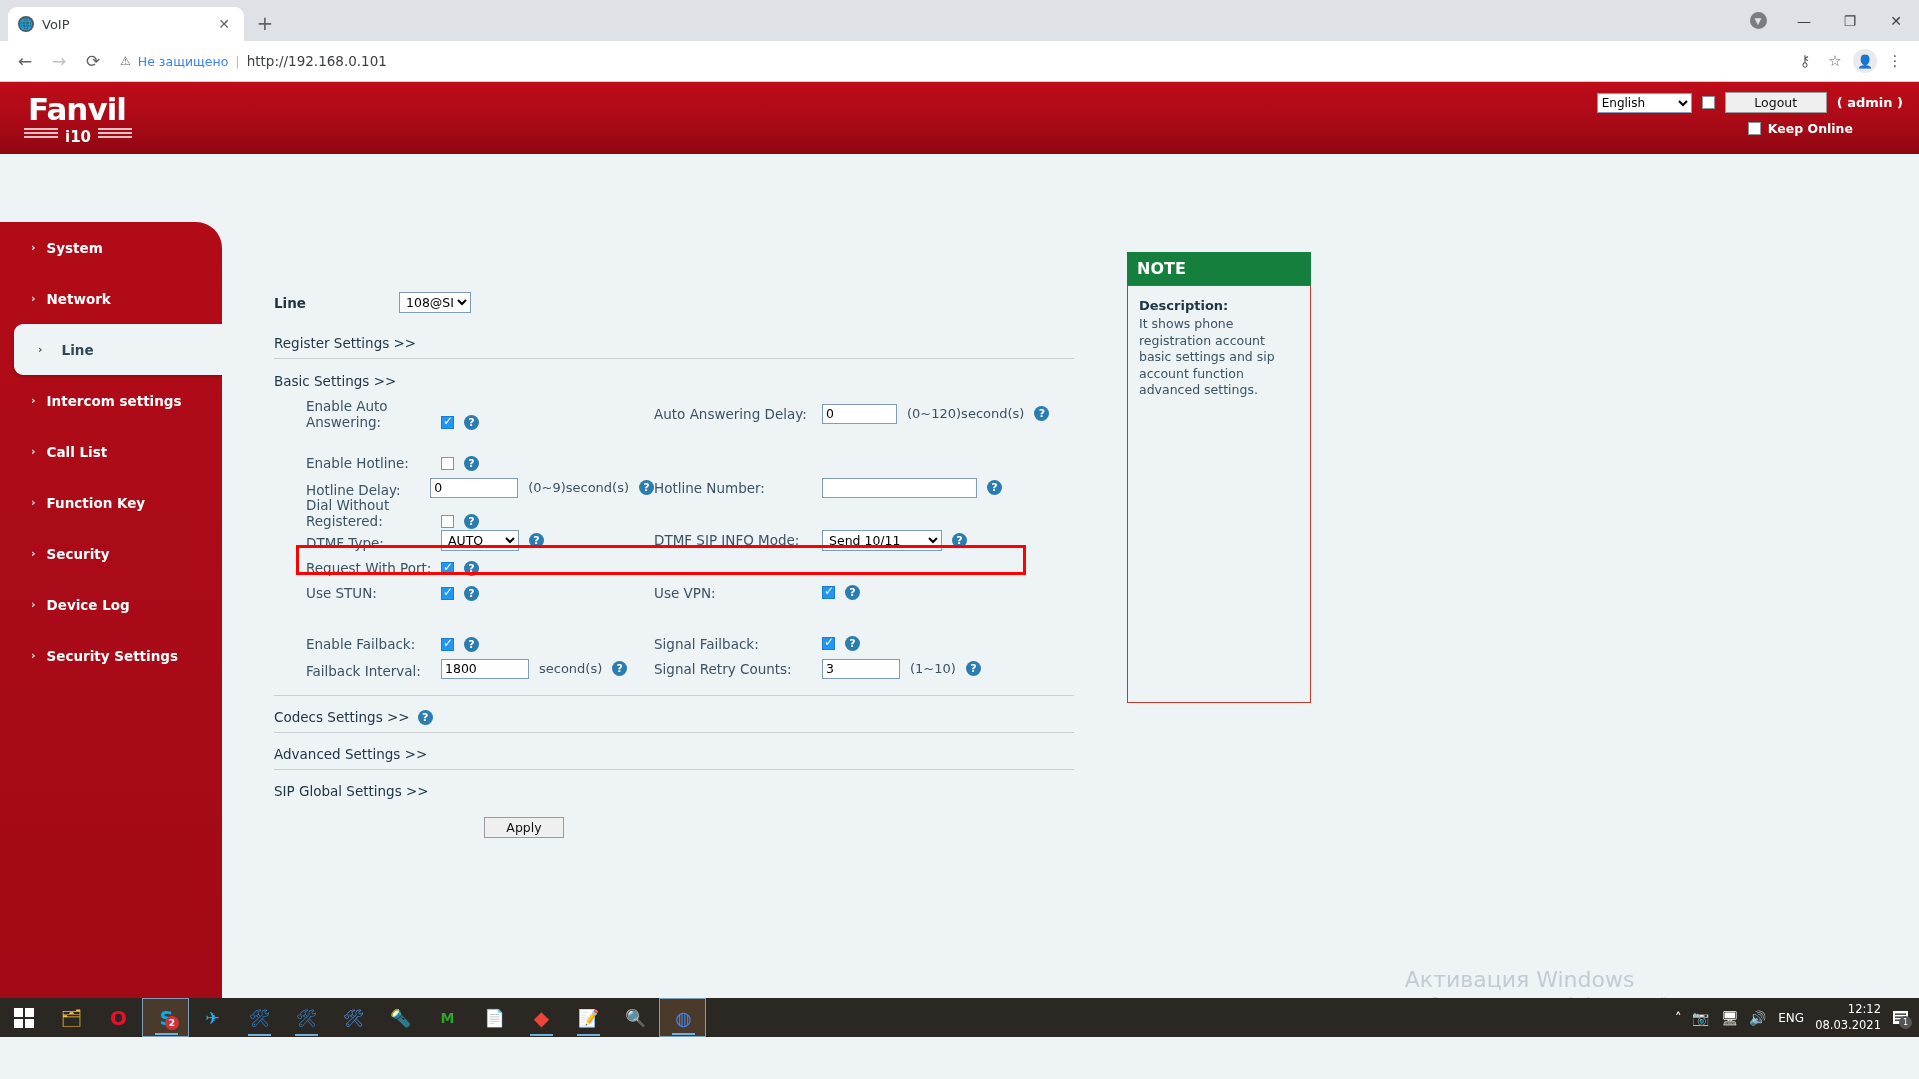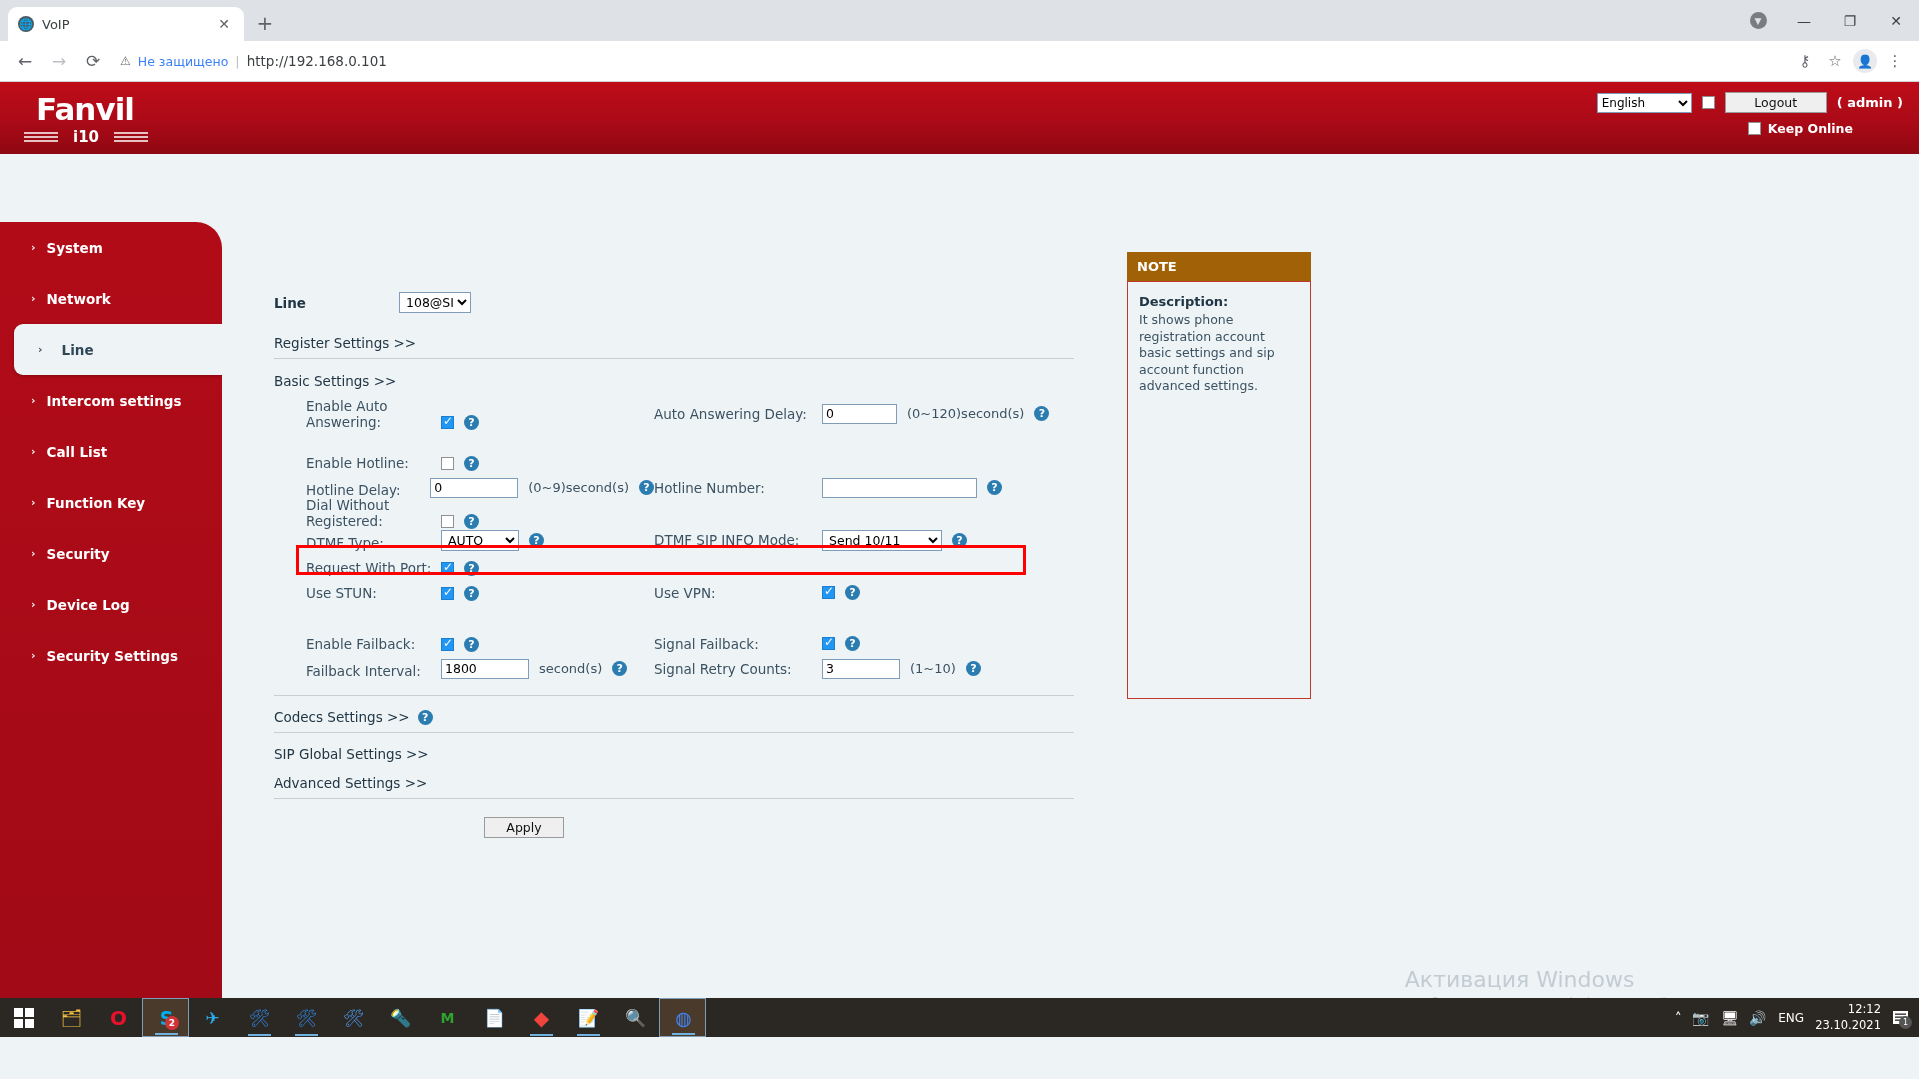--- a/index.html
+++ b/index.html
@@ -45,21 +45,21 @@
 
   
   .page { position: relative; width: 1919px; height: 955px; background: #eef3f6; overflow: hidden; }
 
   .hdr {
     height: 72px; background: linear-gradient(180deg,#bf0c19 0%, #ab0a17 55%, #8e0711 100%);
     position: relative;
   }
   .logo { position: absolute; left: 22px; top: 12px; color:#fff; }
   .logo-word { font-size: 31px; font-weight: bold; letter-spacing: -1px; line-height: 1; font-family: "DejaVu Sans", sans-serif; text-align: center; }
-  .logo-sub { display: flex; align-items: center; gap: 15px; margin-top: 3px; padding-left: 2px; }
+  .logo-sub { display: flex; align-items: flex-start; gap: 7px; margin-top: 3px; padding-left: 2px; }
   .logo-bars { display: flex; flex-direction: column; gap: 2px; }
   .logo-bars i { display: block; width: 34px; height: 2px; background: rgba(255,255,255,.75); }
   .logo-model { font-size: 15px; font-weight: bold; }
 
   .hdr-right { position: absolute; right: 16px; top: 10px; text-align: right; }
   .hdr-row1 { display: flex; align-items: center; gap: 10px; justify-content: flex-end; }
   .lang-sel {
     width: 95px; height: 20px; font-size: 12px; font-family: "DejaVu Sans", sans-serif;
     border: 1px solid #7f9db9; background: #fff; color: #000;
   }
@@ -139,21 +139,21 @@
     font-family: "DejaVu Sans", sans-serif;
   }
 
   .hl-box {
     position: absolute; left: 22px; top: 253px; width: 730px; height: 30px;
     border: 3px solid #ff0000; pointer-events: none;
   }
 
   
   .note { position: absolute; left: 905px; top: 30px; width: 184px; }
-  .note-hd { background: #a16207; color: #fff; font-weight: bold; font-size: 13px; padding: 7px 10px; }
+  .note-hd { background: #15803d; color: #fff; font-weight: bold; font-size: 16px; padding: 7px 10px; }
   .note-body { border: 1px solid #c0392b; background: #eef3f6; height: 418px; padding: 12px 11px; }
   .note-title { font-weight: bold; color: #213644; font-size: 13px; margin-bottom: 3px; }
   .note-text { color: #3b5262; font-size: 12.5px; line-height: 1.32; }
 
   .watermark { position: absolute; right: 48px; bottom: 26px; text-align: left; color: #c2ccd2; }
   .wm1 { font-size: 22px; line-height: 1.3; }
   .wm2 { font-size: 13.5px; }
 
   
   .taskbar {
@@ -467,26 +467,26 @@
 
       <div style="margin-top:13px">
         <div class="sec-head">
           <span class="bold-sec">Codecs Settings &gt;&gt;</span>
           <span class="help">?</span>
         </div>
         <div class="hr"></div>
       </div>
 
       <div style="margin-top:13px">
-        <div class="bold-sec">SIP Global Settings &gt;&gt;</div>
-      </div>
-
-      <div style="margin-top:13px">
         <div class="bold-sec">Advanced Settings &gt;&gt;</div>
         <div class="hr"></div>
+      </div>
+
+      <div style="margin-top:13px">
+        <div class="bold-sec">SIP Global Settings &gt;&gt;</div>
       </div>
 
       <button class="apply-btn">Apply</button>
 
       <div class="hl-box"></div>
     </div>
 
     <div class="note">
       <div class="note-hd">NOTE</div>
       <div class="note-body">
@@ -562,21 +562,21 @@
       </div>
 
     <div class="tray">
       <span class="tray-ico">˄</span>
       <span class="tray-ico">📷</span>
       <span class="tray-ico">🖥</span>
       <span class="tray-ico">🔊</span>
       <span class="tray-ico" style="font-size:12px">ENG</span>
       <span class="clock">
         <span style="display:block">12:12</span>
-        <span style="display:block">23.10.2021</span>
+        <span style="display:block">08.03.2021</span>
       </span>
       <span class="notif-sq">
         <svg width="17" height="15" viewBox="0 0 17 15">
           <rect x="1" y="1" width="15" height="13" fill="#fff"></rect>
           <rect x="3" y="3.5" width="11" height="1.3" fill="#2b2722"></rect>
           <rect x="3" y="6.5" width="11" height="1.3" fill="#2b2722"></rect>
           <rect x="3" y="9.5" width="7" height="1.3" fill="#2b2722"></rect>
         </svg>
         <span class="notif-badge">1</span>
       </span>

